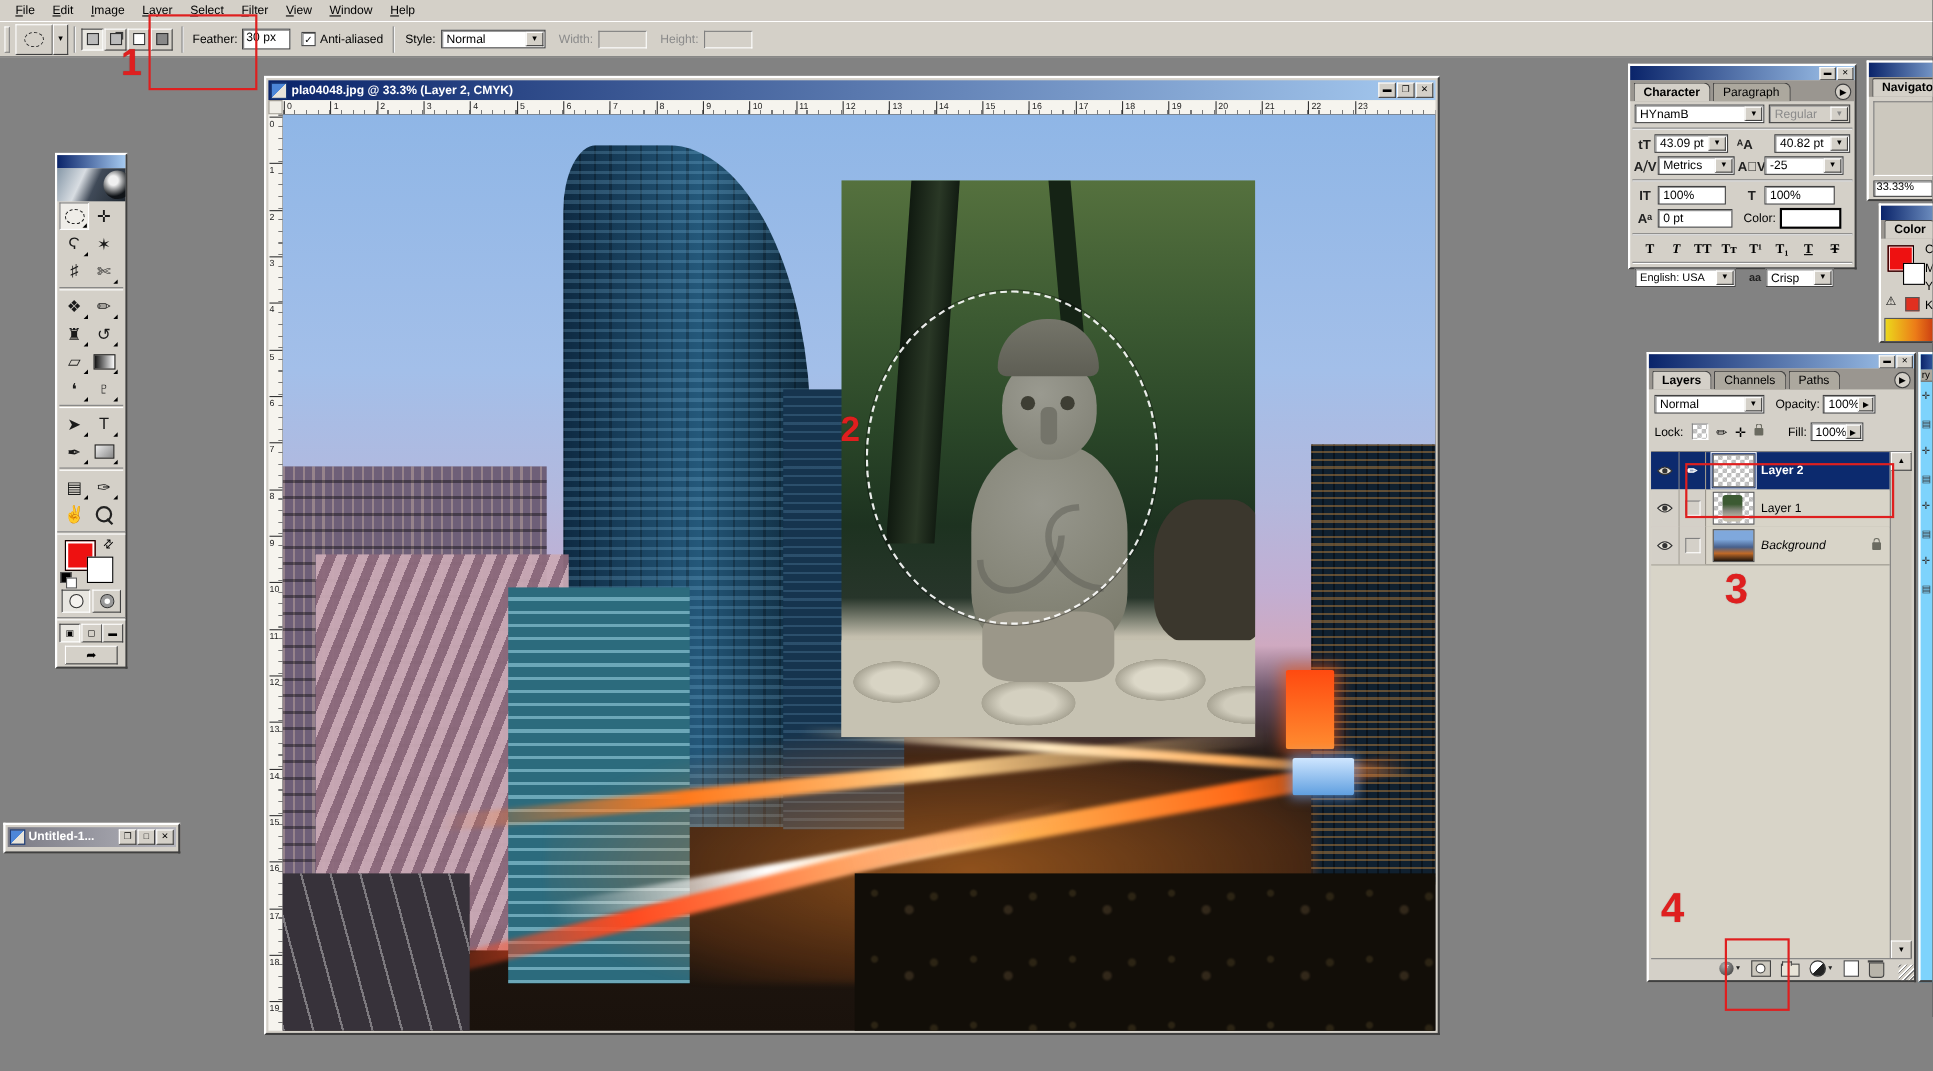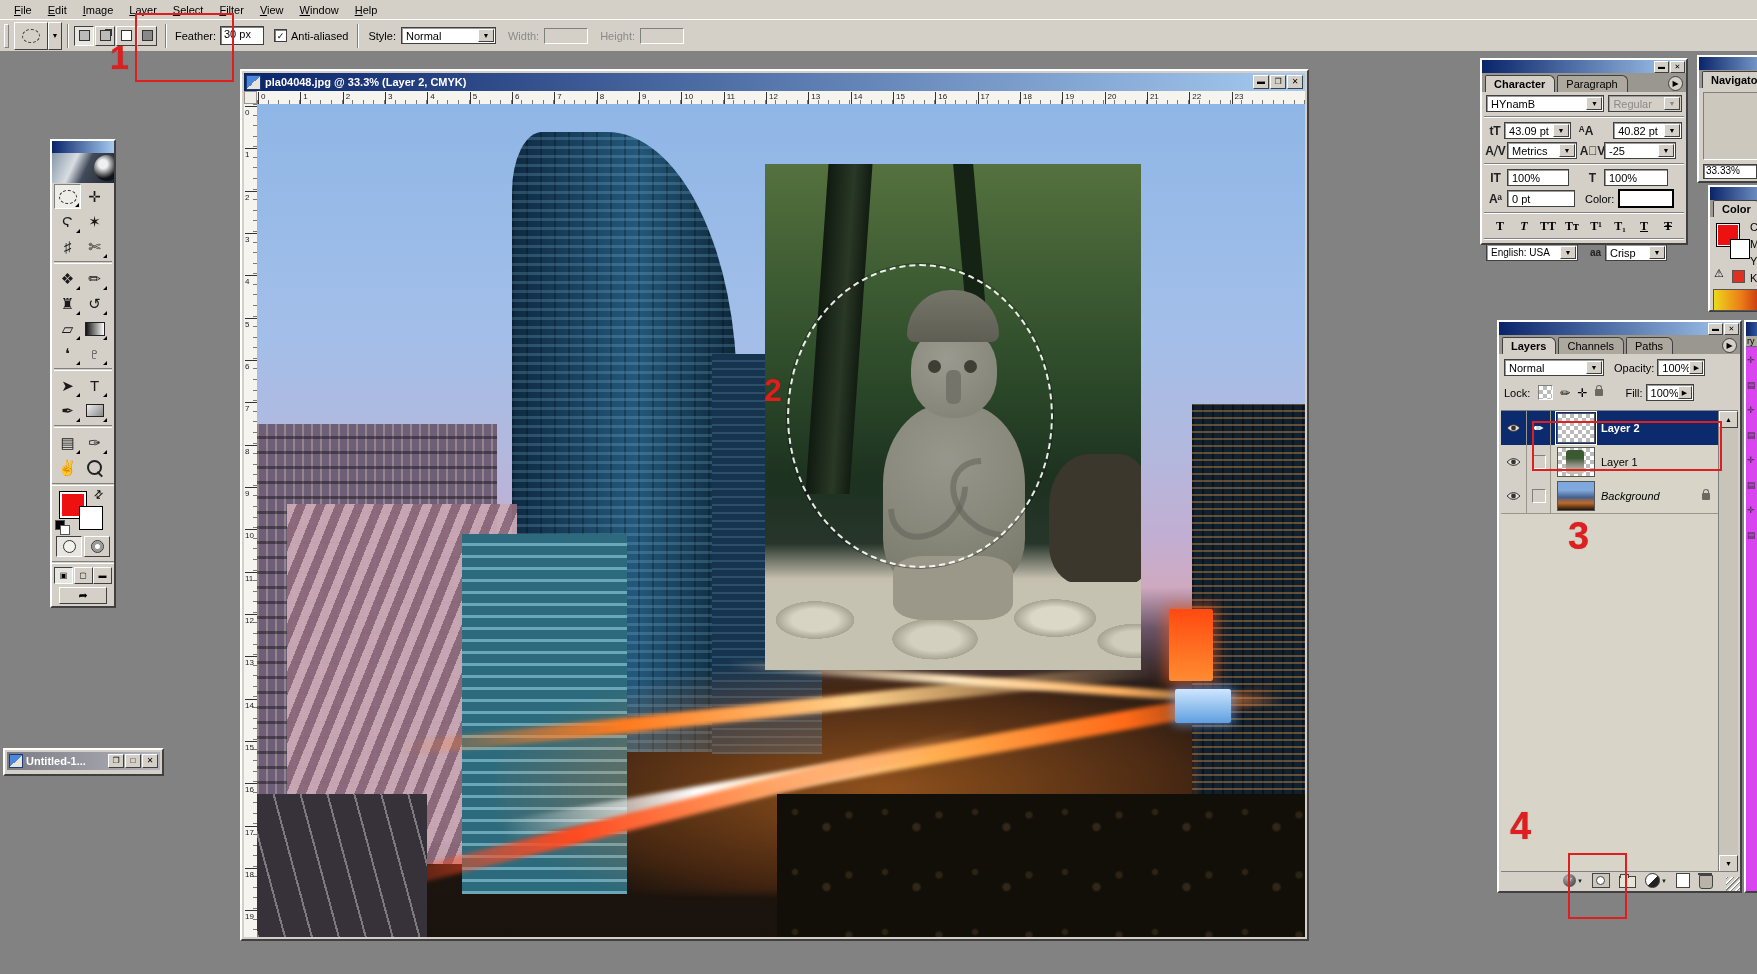--- a/index.html
+++ b/index.html
@@ -209,21 +209,21 @@
   .ic-new{width:12px;height:13px;background:#fff;border:1px solid #444;position:relative;}
   .ic-trash{width:12px;height:12px;background:#b8b4aa;border:1px solid #444;border-radius:0 0 3px 3px;position:relative;margin-top:2px;}
   .ic-trash:before{content:"";position:absolute;left:-2px;top:-3px;width:14px;height:2px;background:#444;}
   .tri-dn{font-size:6px;margin-left:1px;}
   .grip-corner{position:absolute;right:0;bottom:0;width:14px;height:14px;
      background:repeating-linear-gradient(135deg,#fff 0 1px,#808080 1px 2px,transparent 2px 4px);}
   
   .anno{color:#df1f1f;font-weight:bold;font-family:"Liberation Sans",sans-serif;z-index:60;text-shadow:0 0 1px rgba(120,0,0,.5);}
   .anno-rect{border:2px solid #df1f1f;z-index:59;}
   
-  #hist-strip{left:1744px;top:320px;width:13px;height:573px;background:#d946ef;border:2px solid;border-color:#fff #404040 #404040 #fff;border-right:none;box-sizing:border-box;overflow:hidden;}
+  #hist-strip{left:1744px;top:320px;width:13px;height:573px;background:#7dd3fc;border:2px solid;border-color:#fff #404040 #404040 #fff;border-right:none;box-sizing:border-box;overflow:hidden;}
   .hist-row{height:25px;display:flex;align-items:center;font-size:9px;color:#333;padding-left:1px;}
   
   #minwin{left:3px;top:748px;width:157px;height:24px;}
   #minwin .mttl{position:absolute;left:2px;top:2px;right:2px;height:18px;
      background:linear-gradient(90deg,#7b7b85,#b4b4bc);color:#fff;display:flex;align-items:center;padding:0 2px;}
   #minwin .ttl-txt{font-weight:bold;flex:1;margin-left:3px;white-space:nowrap;overflow:hidden;}
   .eye-svg{display:block;}
 </style>
 </head>
 <body>

